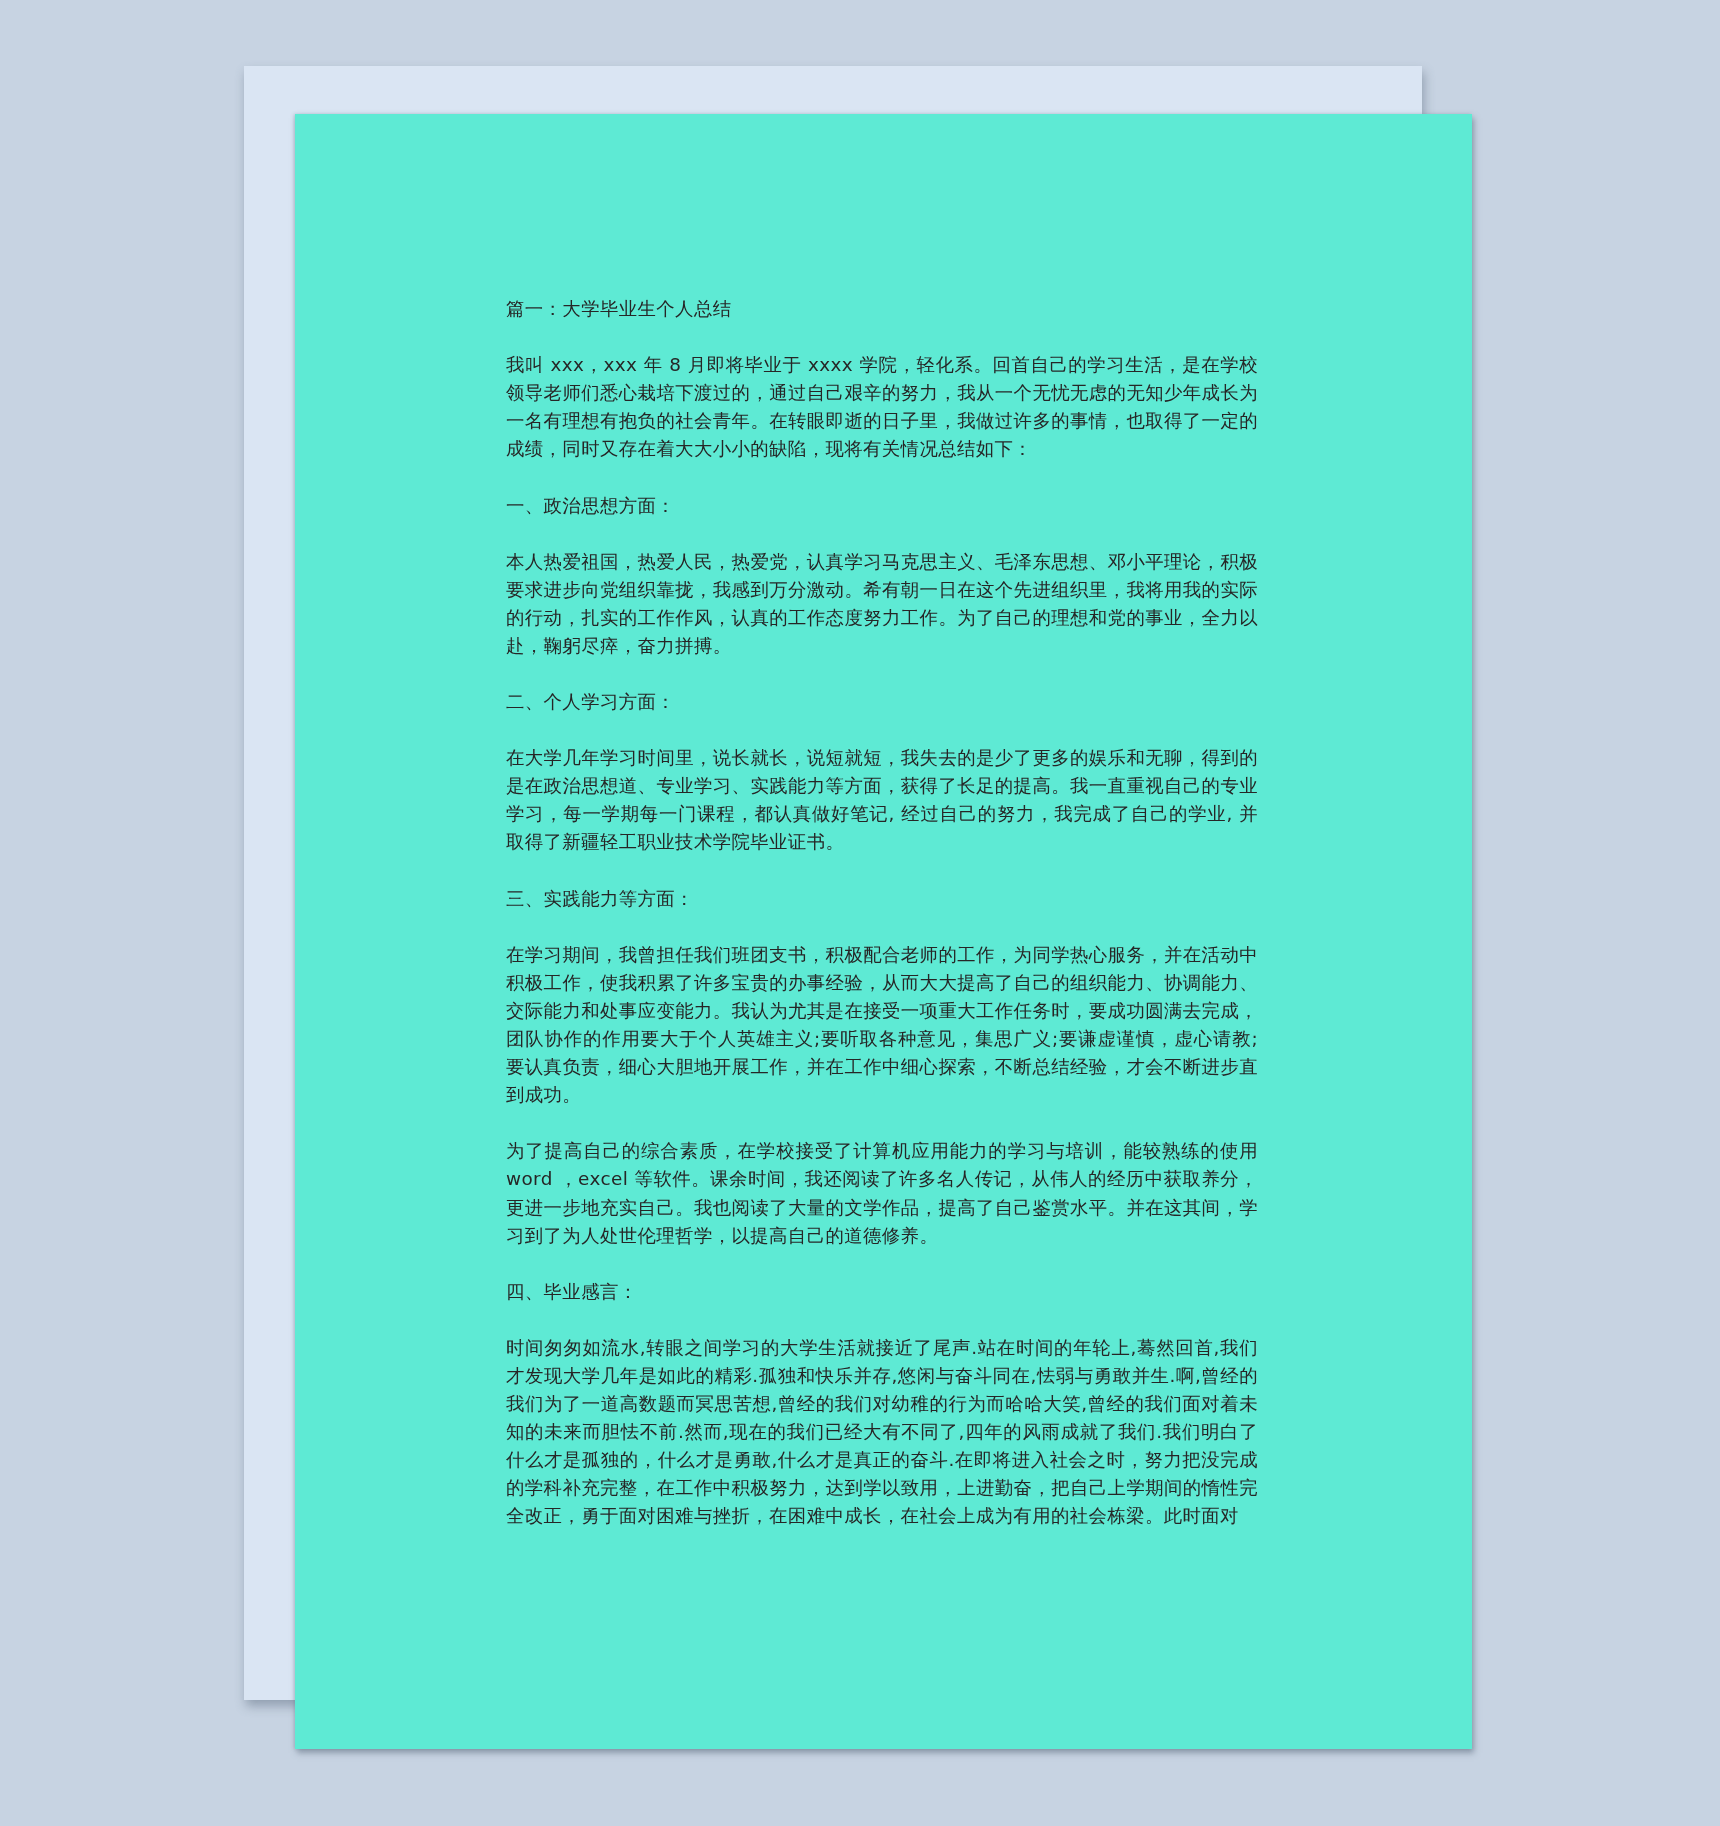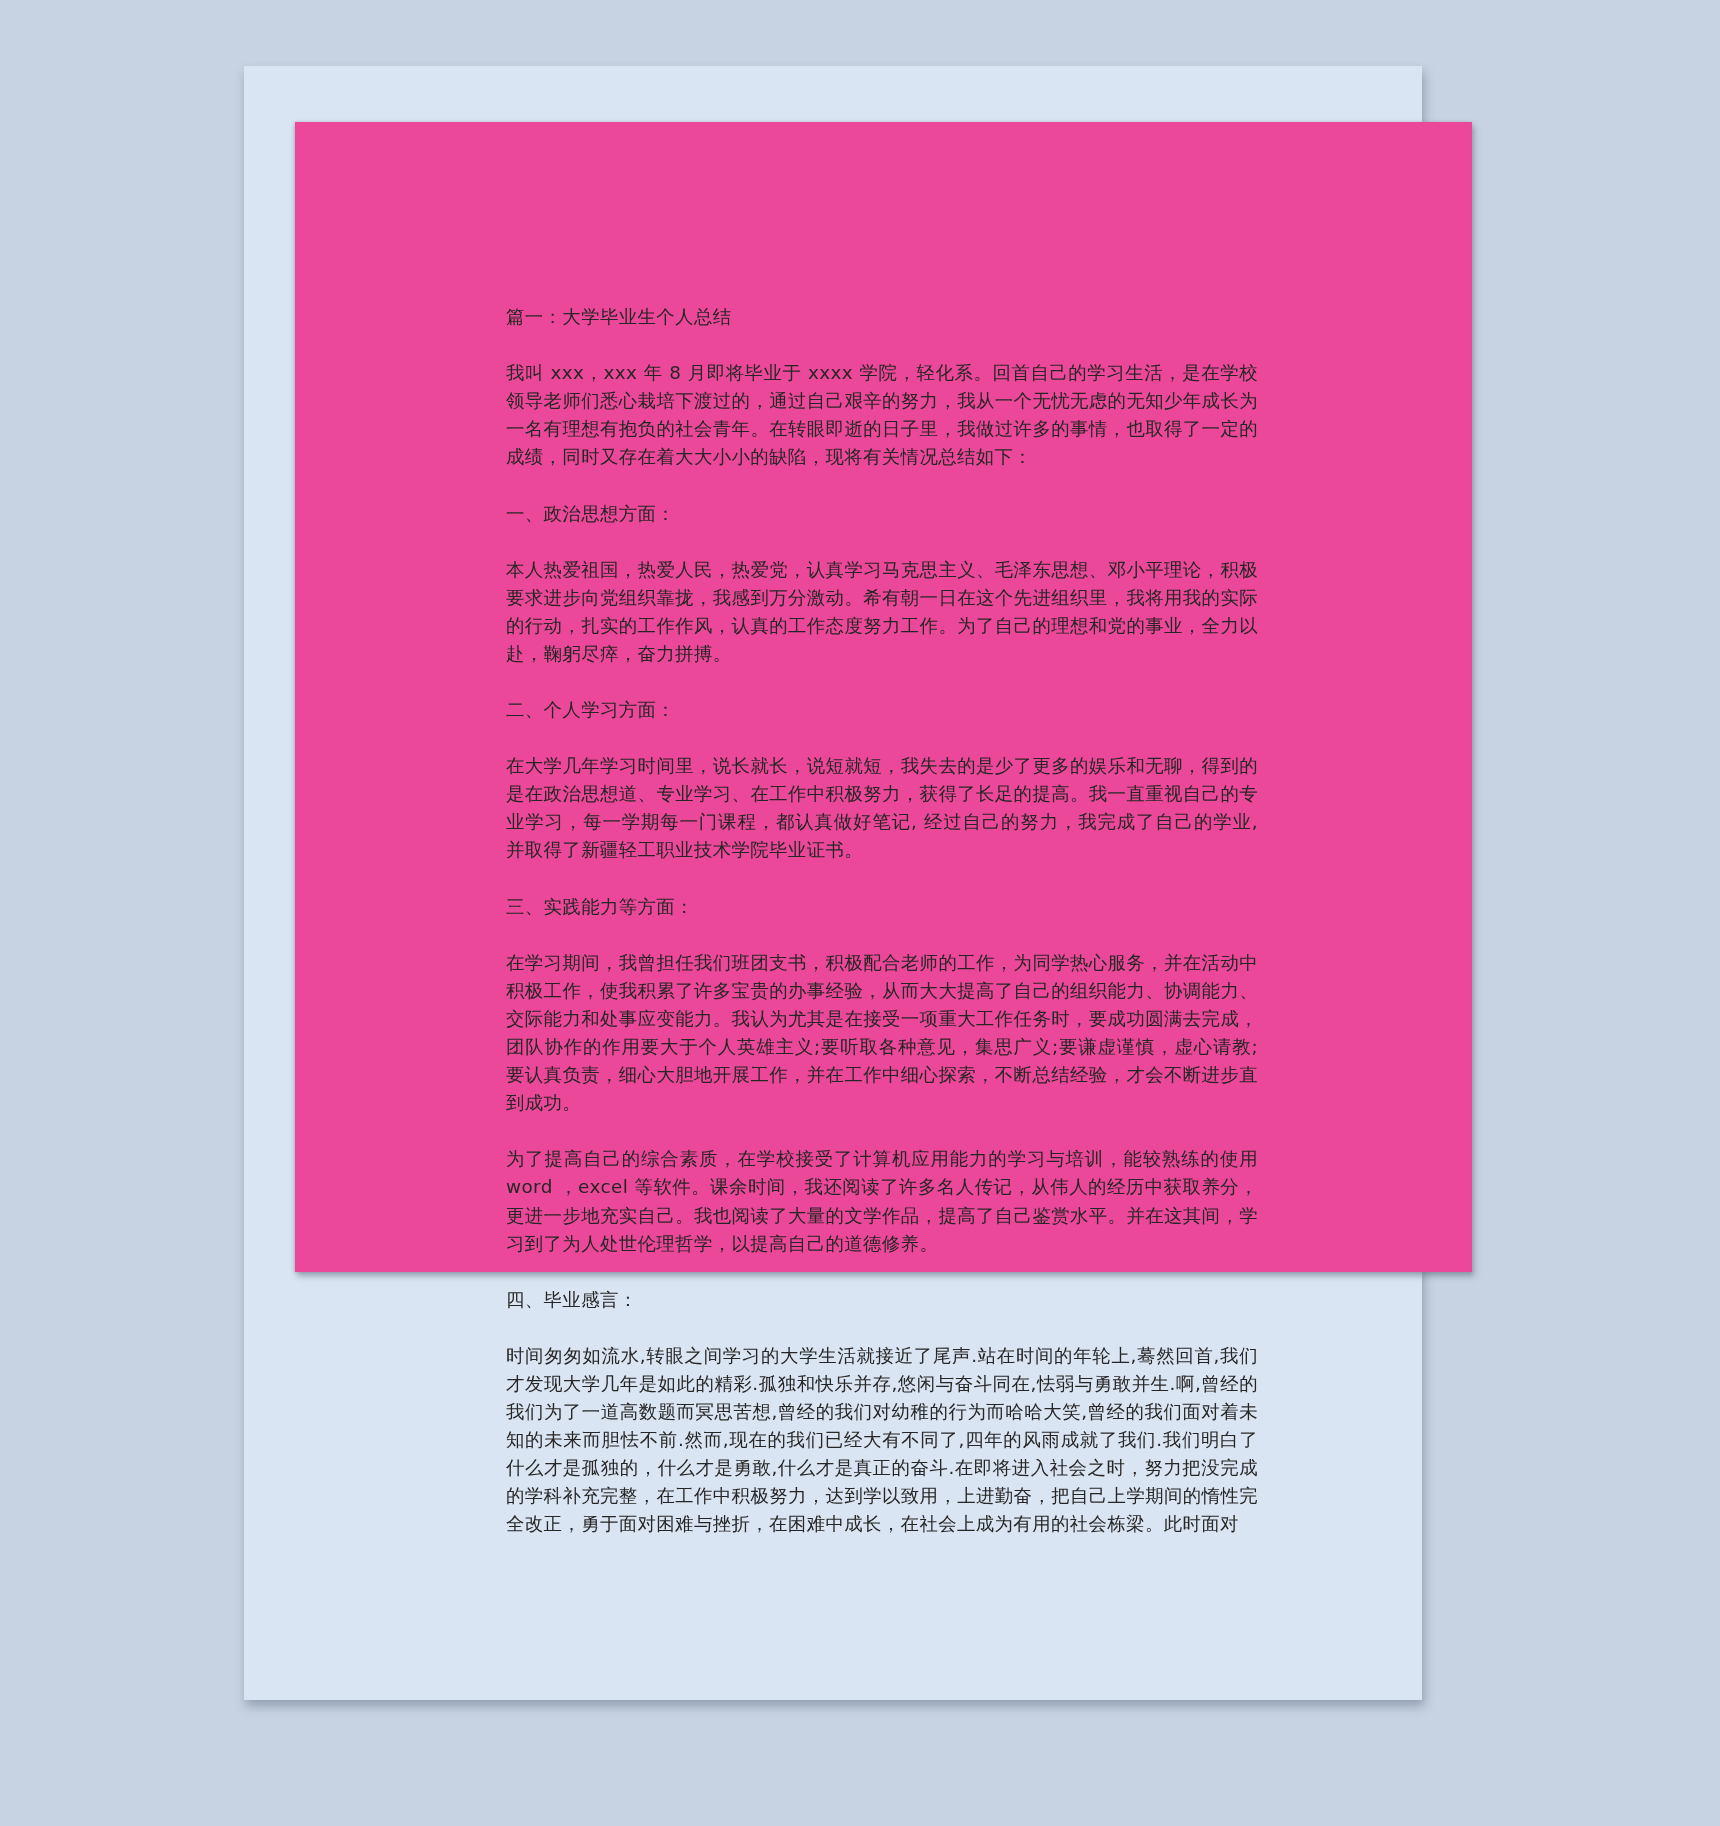--- a/index.html
+++ b/index.html
@@ -21,24 +21,23 @@
       width: 1178px;
       height: 1634px;
       background: #dae5f3;
       box-shadow: 2px 6px 10px rgba(80, 95, 115, 0.45);
     }
     .page-front {
       position: absolute;
       left: 295px;
       top: 114px;
       width: 1177px;
-      height: 1150px;
-      background: #ec4899;
+      height: 1635px;
+      background: #5eead4;
       box-shadow: -1px 0 3px rgba(120, 135, 155, 0.35), 2px 4px 6px rgba(80, 95, 115, 0.5);
-      margin-top: 8px;
     }
     .doc-body {
       position: absolute;
       left: 211px;
       top: 181px;
       width: 752px;
       color: #262626;
       font-size: 18.4px;
       line-height: 28.08px;
       letter-spacing: 0.4px;
@@ -58,20 +57,20 @@
 
 <div class="page-back"></div>
 
 <div class="page-front">
   <div class="doc-body">
     <p>篇一：大学毕业生个人总结</p>
     <p>我叫 xxx，xxx 年 8 月即将毕业于 xxxx 学院，轻化系。回首自己的学习生活，是在学校领导老师们悉心栽培下渡过的，通过自己艰辛的努力，我从一个无忧无虑的无知少年成长为一名有理想有抱负的社会青年。在转眼即逝的日子里，我做过许多的事情，也取得了一定的成绩，同时又存在着大大小小的缺陷，现将有关情况总结如下：</p>
     <p class="heading">一、政治思想方面：</p>
     <p>本人热爱祖国，热爱人民，热爱党，认真学习马克思主义、毛泽东思想、邓小平理论，积极要求进步向党组织靠拢，我感到万分激动。希有朝一日在这个先进组织里，我将用我的实际的行动，扎实的工作作风，认真的工作态度努力工作。为了自己的理想和党的事业，全力以赴，鞠躬尽瘁，奋力拼搏。</p>
     <p class="heading">二、个人学习方面：</p>
-    <p>在大学几年学习时间里，说长就长，说短就短，我失去的是少了更多的娱乐和无聊，得到的是在政治思想道、专业学习、在工作中积极努力，获得了长足的提高。我一直重视自己的专业学习，每一学期每一门课程，都认真做好笔记, 经过自己的努力，我完成了自己的学业, 并取得了新疆轻工职业技术学院毕业证书。</p>
+    <p>在大学几年学习时间里，说长就长，说短就短，我失去的是少了更多的娱乐和无聊，得到的是在政治思想道、专业学习、实践能力等方面，获得了长足的提高。我一直重视自己的专业学习，每一学期每一门课程，都认真做好笔记, 经过自己的努力，我完成了自己的学业, 并取得了新疆轻工职业技术学院毕业证书。</p>
     <p class="heading">三、实践能力等方面：</p>
     <p>在学习期间，我曾担任我们班团支书，积极配合老师的工作，为同学热心服务，并在活动中积极工作，使我积累了许多宝贵的办事经验，从而大大提高了自己的组织能力、协调能力、交际能力和处事应变能力。我认为尤其是在接受一项重大工作任务时，要成功圆满去完成，团队协作的作用要大于个人英雄主义;要听取各种意见，集思广义;要谦虚谨慎，虚心请教;要认真负责，细心大胆地开展工作，并在工作中细心探索，不断总结经验，才会不断进步直到成功。</p>
     <p>为了提高自己的综合素质，在学校接受了计算机应用能力的学习与培训，能较熟练的使用 word ，excel 等软件。课余时间，我还阅读了许多名人传记，从伟人的经历中获取养分，更进一步地充实自己。我也阅读了大量的文学作品，提高了自己鉴赏水平。并在这其间，学习到了为人处世伦理哲学，以提高自己的道德修养。</p>
     <p class="heading">四、毕业感言：</p>
     <p>时间匆匆如流水,转眼之间学习的大学生活就接近了尾声.站在时间的年轮上,蓦然回首,我们才发现大学几年是如此的精彩.孤独和快乐并存,悠闲与奋斗同在,怯弱与勇敢并生.啊,曾经的我们为了一道高数题而冥思苦想,曾经的我们对幼稚的行为而哈哈大笑,曾经的我们面对着未知的未来而胆怯不前.然而,现在的我们已经大有不同了,四年的风雨成就了我们.我们明白了什么才是孤独的，什么才是勇敢,什么才是真正的奋斗.在即将进入社会之时，努力把没完成的学科补充完整，在工作中积极努力，达到学以致用，上进勤奋，把自己上学期间的惰性完全改正，勇于面对困难与挫折，在困难中成长，在社会上成为有用的社会栋梁。此时面对</p>
   </div>
 </div>
 
 </body></html>

